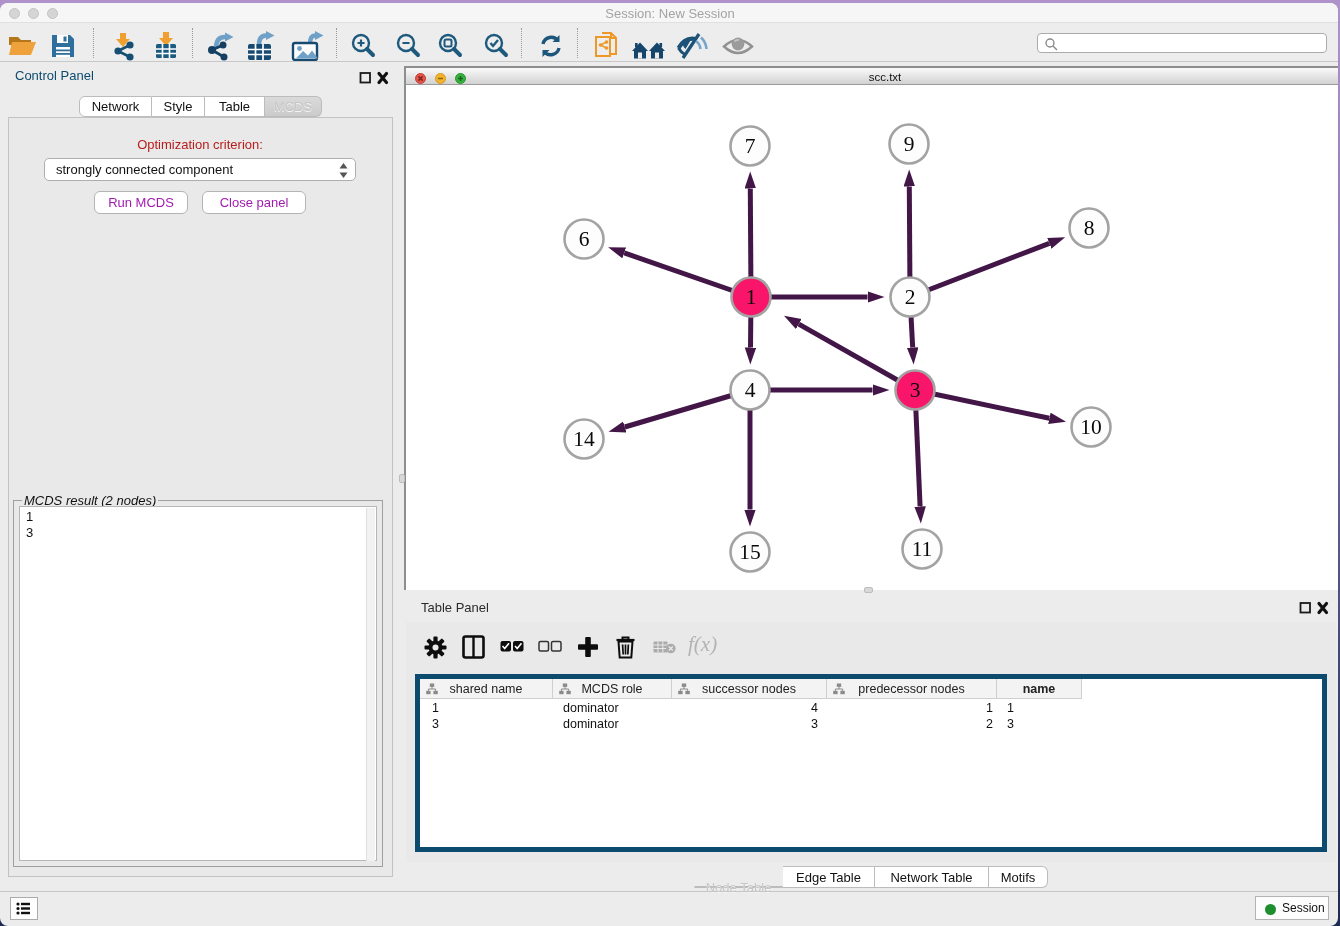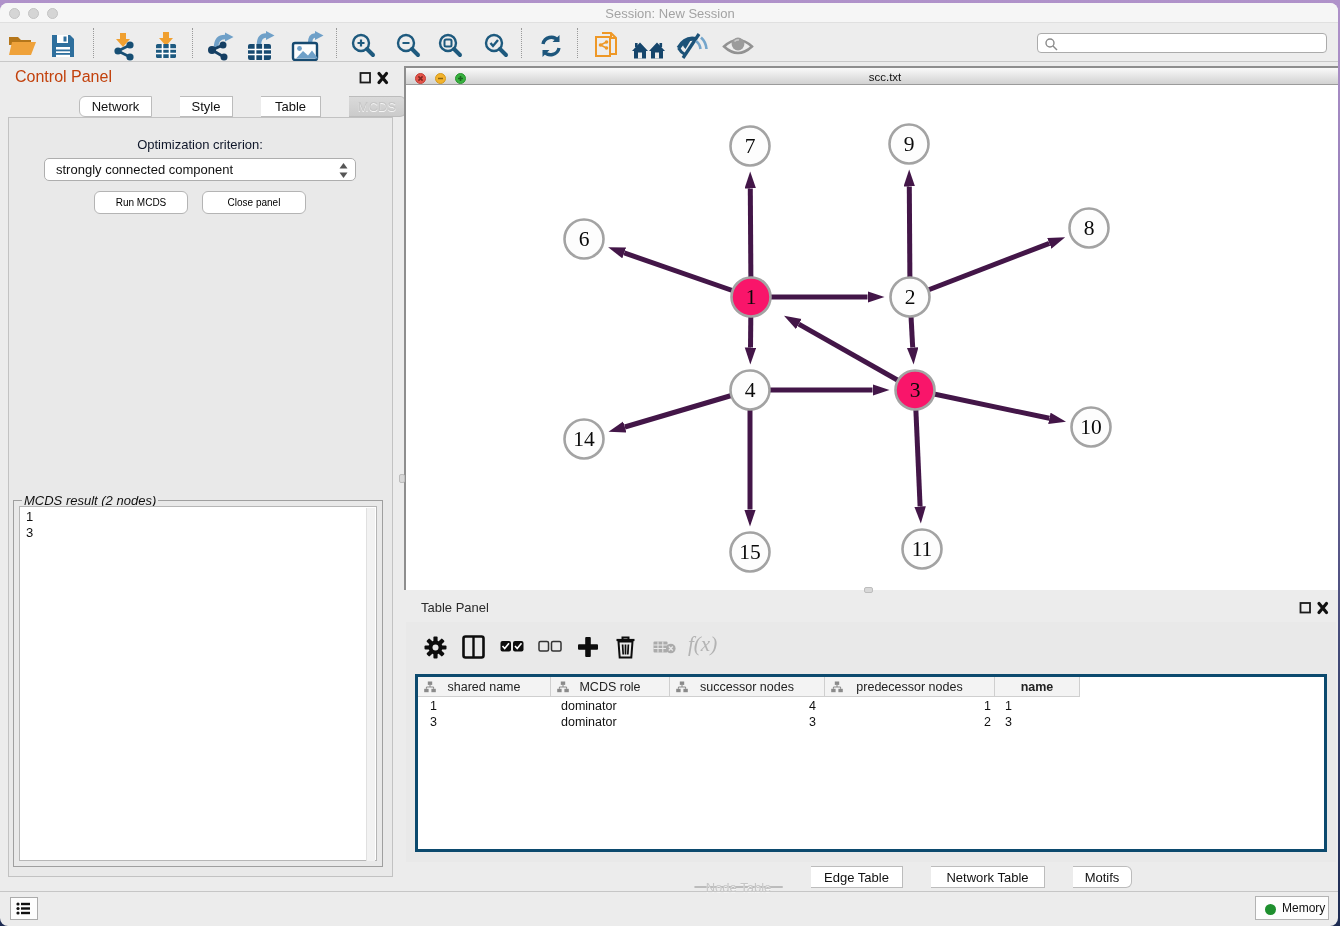--- a/index.html
+++ b/index.html
@@ -17,39 +17,39 @@
   .toolbar { position:absolute; left:0; top:22px; width:100%; height:40px;
              background:#ededed; border-bottom:1px solid #c8c8c8; border-top:1px solid #e0e0e0;}
   .tsep { position:absolute; top:5px; height:30px; width:0;
           border-left:1px dotted #9a9a9a; }
   .ticon { position:absolute; top:8px; }
   .searchbox { position:absolute; left:1037px; top:33px; width:290px; height:20px;
                background:#fff; border:1px solid #ababab; border-radius:4px; }
   .searchbox svg { position:absolute; left:6px; top:3px; }
 
   
-  .cp-title { position:absolute; left:15px; top:68px; font-size:16px; color:#c2410c; }
+  .cp-title { position:absolute; left:15px; top:68px; font-size:13px; color:#0c4a6e; }
   .panelbtns { position:absolute; }
   .cp-body { position:absolute; left:8px; top:117px; width:385px; height:760px;
              background:#e9e9e9; border:1px solid #c2c2c2; }
-  .tabgrp { position:absolute; display:flex; height:21px; font-size:13px;gap:28px; }
+  .tabgrp { position:absolute; display:flex; height:21px; font-size:13px; }
   .tab { border:1px solid #bcbcbc; border-left:none; background:#fff; color:#111;
          display:flex; align-items:center; justify-content:center; font-weight:500;}
   .tab.first { border-left:1px solid #bcbcbc; border-radius:6px 0 0 6px; }
   .tab.last { border-radius:0 6px 6px 0; }
   .tab.sel { background:linear-gradient(#dadada,#cbcbcb); color:#c6c6c6;
              text-shadow:0 1px 0 #f5f5f5; }
   .optlabel { position:absolute; left:0; top:137px; width:400px; text-align:center;
-              font-size:13px; color:#0f172a; }
+              font-size:13px; color:#b91c1c; }
   .combo { position:absolute; left:44px; top:158px; width:312px; height:23px;
            background:#fff; border:1px solid #aeaeae; border-radius:5px;
            font-size:13px; color:#111; line-height:21px; padding-left:11px; }
   .combo svg { position:absolute; right:6px; top:3px; }
   .btn { position:absolute; height:23px; background:#fff; border:1px solid #b4b4b4;
-         border-radius:6px; font-size:10px; color:#000000; text-align:center; line-height:21px; }
+         border-radius:6px; font-size:13px; color:#a21caf; text-align:center; line-height:21px; }
   .fieldset { position:absolute; left:13px; top:500px; width:370px; height:367px;
               border:1px solid #9f9f9f; }
   .fieldset .legend { position:absolute; left:8px; top:-8px; background:#e9e9e9;
                       font-size:13px; color:#111; padding:0 2px;font-style:italic; }
   .resultarea { position:absolute; left:5px; top:5px; width:358px; height:355px;
                 background:#fff; border:1px solid #b6b6b6; font-size:13px; color:#111;
                 line-height:16px; padding:2px 0 0 6px; }
   .scrolltrack { position:absolute; right:1px; top:1px; width:9px; height:353px;
                  background:#f2f2f2; border-left:1px solid #e0e0e0; }
 
@@ -59,21 +59,21 @@
   .scctitle { position:absolute; left:0; top:0; width:100%; height:19px;
               background:linear-gradient(#fafafa,#d2d2d2); border-bottom:1px solid #9b9b9b;
               border-top:2px solid #8e8e8e; }
   .scctitle .t { position:absolute; width:100%; top:3px; text-align:center; font-size:11.5px; color:#111; }
   .mac { position:absolute; top:4.5px; width:11px; height:11px; border-radius:50%; }
 
   
   .tp-title { position:absolute; left:421px; top:600px; font-size:13px; color:#2b2b2b; }
   .tp-body { position:absolute; left:406px; top:622px; width:930px; height:240px; background:#e9e9e9; }
   .tbl { position:absolute; left:415px; top:674px; width:912px; height:178px;
-         background:#fff; border:3px solid #0c4a6e;padding-left:24px; }
+         background:#fff; border:5px solid #0c4a6e;padding-left:24px; }
   .th { position:absolute; top:0; height:20px; background:#f3f3f3;
         border-right:1px solid #cfcfcf; border-bottom:1px solid #cfcfcf;
         font-size:12.5px; color:#222; text-align:center; line-height:20px; }
   .treeicon { position:absolute; left:6px; top:4px; }
   .cell { position:absolute; font-size:12.5px; color:#111; height:16px; line-height:16px; }
 
   .statusline { position:absolute; left:0; top:891px; width:100%; border-top:1px solid #c6c6c6; }
   .listbtn { position:absolute; left:10px; top:897px; width:28px; height:23px;
              background:#fdfdfd; border:1px solid #ababab; }
   .membtn { position:absolute; left:1255px; top:896px; width:74px; height:24px;
@@ -476,16 +476,16 @@
       <circle cx="7" cy="6" r="1.6" fill="#111"></circle>
           <circle cx="7" cy="10.5" r="1.6" fill="#111"></circle>
           <circle cx="7" cy="15" r="1.6" fill="#111"></circle>
       <rect x="10" y="4.8" width="9" height="2.4" fill="#111"></rect>
           <rect x="10" y="9.3" width="9" height="2.4" fill="#111"></rect>
           <rect x="10" y="13.8" width="9" height="2.4" fill="#111"></rect>
     </svg>
   </div>
   <div class="membtn">
         <div class="memdot"></div>
-        <span style="position:absolute;left:26px;top:4px;">Memory</span>
+        <span style="position:absolute;left:26px;top:4px;">Session</span>
       </div>
 </div>
   </div>
 
 </body></html>

